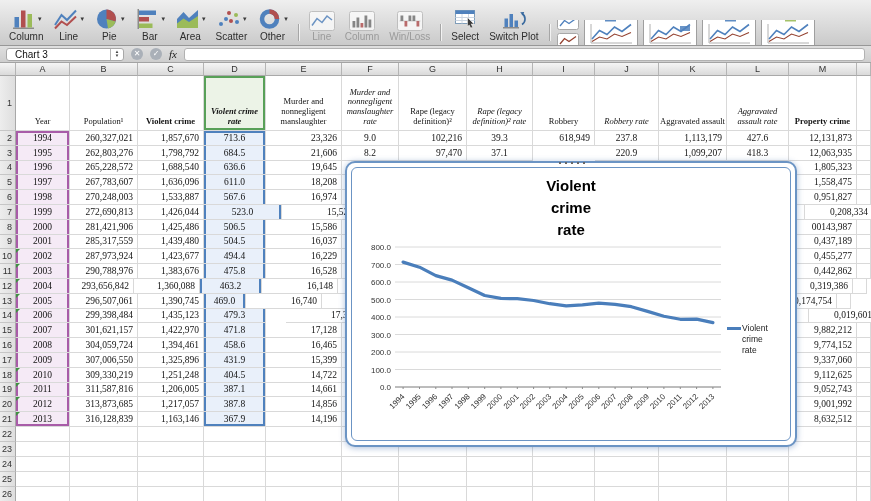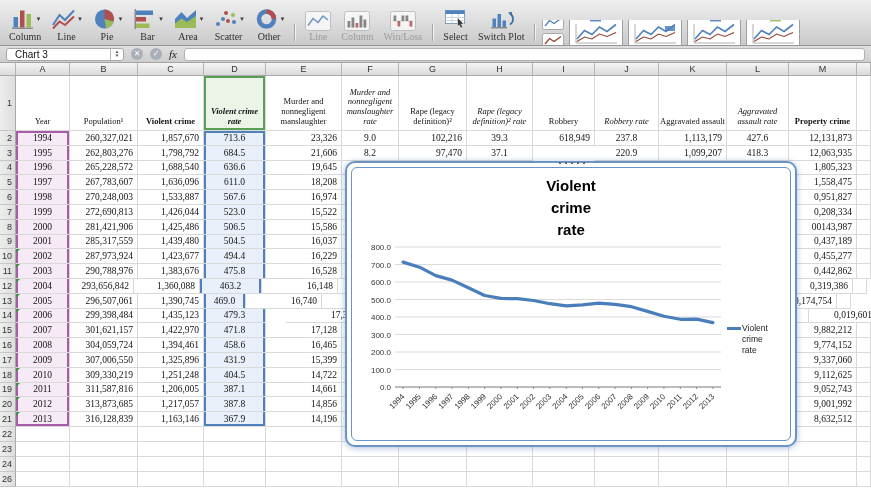--- a/index.html
+++ b/index.html
@@ -2,21 +2,21 @@
 <html><head>
 <meta charset="utf-8">
 <style>
   * { margin:0; padding:0; box-sizing:border-box; }
   html,body { width:871px; height:501px; overflow:hidden; background:#fff;
               font-family:"Liberation Sans", sans-serif; }
 
   
   .toolbar { height:46px; background:linear-gradient(#efefef,#cacaca);
              border-bottom:1px solid #979797; display:flex; align-items:stretch;
-             padding:20px 2px 0 4px;font-family:Liberation Serif, serif; }
+             padding:20px 2px 0 4px; }
   .tb-group { display:flex; }
   .tb-item { display:flex; flex-direction:column; align-items:center;
              justify-content:flex-end; padding:2px 5px 3px; cursor:default; }
   .tb-item .ic { flex:1; display:flex; align-items:center; gap:2px; }
   .icsvg { line-height:0; display:block; }
   .tb-item .lbl { font-size:10px; color:#2e2e2e; line-height:11px; white-space:nowrap; }
   .tb-item.disabled .lbl { color:#9a9a9a; }
   .tb-item.disabled .ic { opacity:.8; }
   .dd { font-size:7px; color:#3a3a3a; }
   .tb-sep { width:1px; background:#a6a6a6; box-shadow:1px 0 0 rgba(255,255,255,.7); margin:4px 5px; }
@@ -428,21 +428,21 @@
           <div class="cell right" style="width: 68px;"></div>
           <div class="cell center" style="width: 62px;"></div>
           <div class="cell right" style="width: 68px;">0,951,827</div>
           <div class="cell" style="width: 14px;"></div>
         </div>
         <div class="grid-row" style="height: 14.8px;">
           <div class="rownum" style="width: 16px;">7</div>
           <div class="cell center sel-a" style="width: 54px;">1999</div>
           <div class="cell right" style="width: 68px;">272,690,813</div>
           <div class="cell right" style="width: 66px;">1,426,044</div>
-          <div class="cell center sel-d" style="width: 62px;">523.0</div>
+          <div class="cell center sel-d" style="width: 78px;">523.0</div>
           <div class="cell right" style="width: 76px;">15,522</div>
           <div class="cell center" style="width: 57px;"></div>
           <div class="cell right" style="width: 68px;"></div>
           <div class="cell center" style="width: 66px;"></div>
           <div class="cell right" style="width: 62px;"></div>
           <div class="cell center" style="width: 64px;"></div>
           <div class="cell right" style="width: 68px;"></div>
           <div class="cell center" style="width: 62px;"></div>
           <div class="cell right" style="width: 68px;">0,208,334</div>
           <div class="cell" style="width: 14px;"></div>
@@ -714,20 +714,37 @@
           <div class="cell" style="width: 66px;"></div>
           <div class="cell" style="width: 62px;"></div>
           <div class="cell" style="width: 64px;"></div>
           <div class="cell" style="width: 68px;"></div>
           <div class="cell" style="width: 62px;"></div>
           <div class="cell" style="width: 68px;"></div>
           <div class="cell" style="width: 14px;"></div>
         </div>
         <div class="grid-row" style="height: 15px;">
           <div class="rownum" style="width: 16px;">24</div>
+          <div class="cell" style="width: 54px;"></div>
+          <div class="cell" style="width: 68px;"></div>
+          <div class="cell" style="width: 66px;"></div>
+          <div class="cell" style="width: 62px;"></div>
+          <div class="cell" style="width: 76px;"></div>
+          <div class="cell" style="width: 57px;"></div>
+          <div class="cell" style="width: 68px;"></div>
+          <div class="cell" style="width: 66px;"></div>
+          <div class="cell" style="width: 62px;"></div>
+          <div class="cell" style="width: 64px;"></div>
+          <div class="cell" style="width: 68px;"></div>
+          <div class="cell" style="width: 62px;"></div>
+          <div class="cell" style="width: 68px;"></div>
+          <div class="cell" style="width: 14px;"></div>
+        </div>
+        <div class="grid-row" style="height: 15px;">
+          <div class="rownum" style="width: 16px;">25</div>
           <div class="cell" style="width: 54px;"></div>
           <div class="cell" style="width: 68px;"></div>
           <div class="cell" style="width: 66px;"></div>
           <div class="cell" style="width: 62px;"></div>
           <div class="cell" style="width: 76px;"></div>
           <div class="cell" style="width: 57px;"></div>
           <div class="cell" style="width: 68px;"></div>
           <div class="cell" style="width: 66px;"></div>
           <div class="cell" style="width: 62px;"></div>
           <div class="cell" style="width: 64px;"></div>

